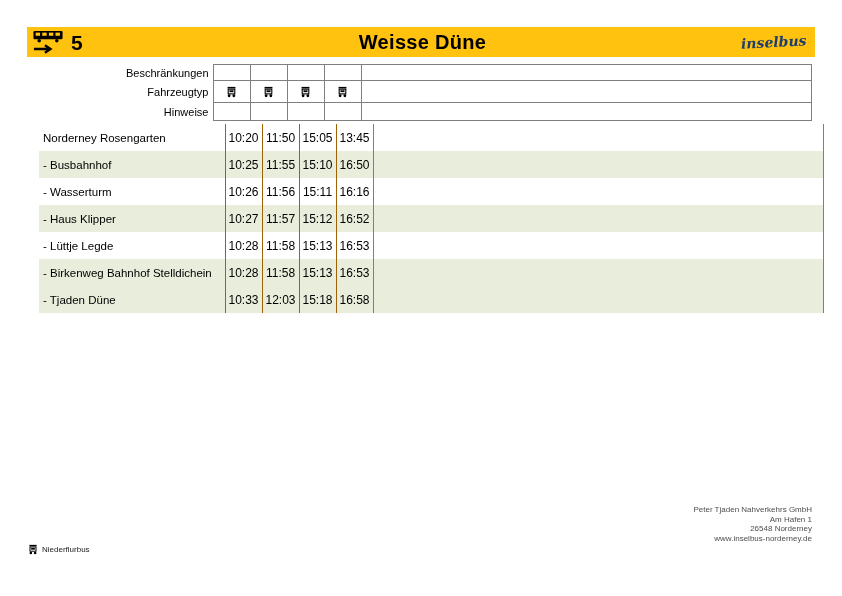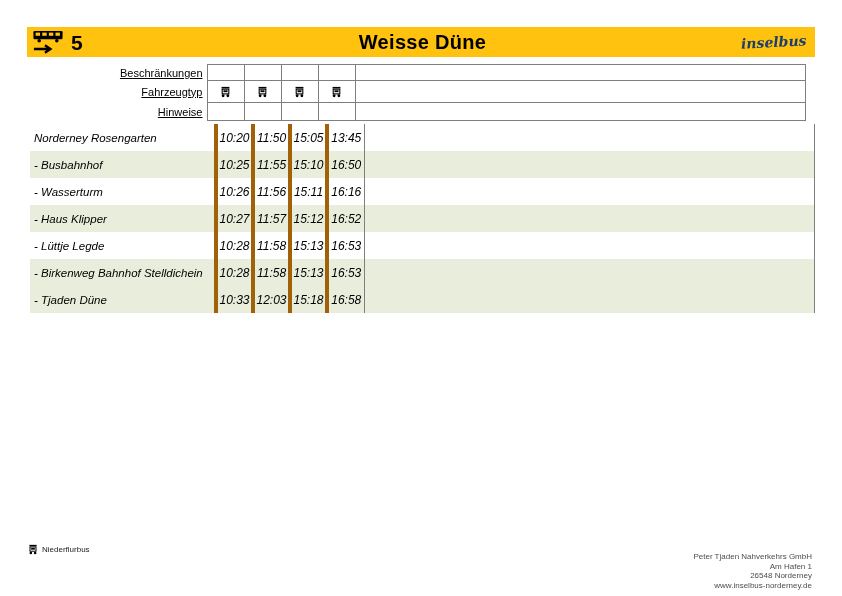--- a/index.html
+++ b/index.html
@@ -20,41 +20,41 @@
     align-items:center;justify-content:center;font-size:20px;font-weight:bold;
     letter-spacing:.3px;z-index:1;
   }
   .brand{
     position:absolute;right:9px;top:7px;z-index:2;
     font-family:"DejaVu Serif",serif;font-style:italic;font-weight:bold;
     font-size:14px;color:#1C3D6E;transform:rotate(-3deg);
   }
   
   table{border-collapse:collapse;table-layout:fixed;}
-  .meta{position:absolute;left:21px;top:64px;width:785px;text-decoration:underline;}
+  .meta{position:absolute;left:27px;top:64px;width:785px;}
   .meta td{padding:0;}
   .meta tr.r1 td{height:15px;}
   .meta tr.r2 td{height:21px;}
   .meta tr.r3 td{height:17px;}
   .meta td.lbl{text-align:right;padding-right:4px;font-size:11px;background:#fff;}
   .meta td.box{border:1px solid #7F7F7F;text-align:center;vertical-align:middle;}
   
-  .stops{position:absolute;left:30px;top:124px;width:785px;font-style:italic;}
+  .stops{position:absolute;left:39px;top:124px;width:785px;}
   .stops td{padding:0;height:27px;vertical-align:middle;font-size:11.5px;}
   .stops td.name{padding-left:4px;}
-  .stops td.time{border-left:4px solid #a16207;text-align:center;font-size:12px;}
+  .stops td.time{border-left:1px solid #a16207;text-align:center;font-size:12px;}
   .stops td.rest{border-left:1px solid #7F7F7F;border-right:1px solid #7F7F7F;}
   .stops tr.alt{background:#E9EEDC;margin-top:43px;}
   
   .legend{
     position:absolute;left:28px;top:544px;display:flex;align-items:center;gap:4px;
     font-size:8px;color:#222;
   }
   .address{
-    position:absolute;right:30px;top:552px;text-align:right;
+    position:absolute;right:30px;top:505px;text-align:right;
     font-size:8px;line-height:9.5px;color:#4d4d4d;
   }
   svg{display:block;}
   .cell-icon{margin:0 auto;}
 </style>
 </head>
 <body>
 
 <div class="sheet">
 

